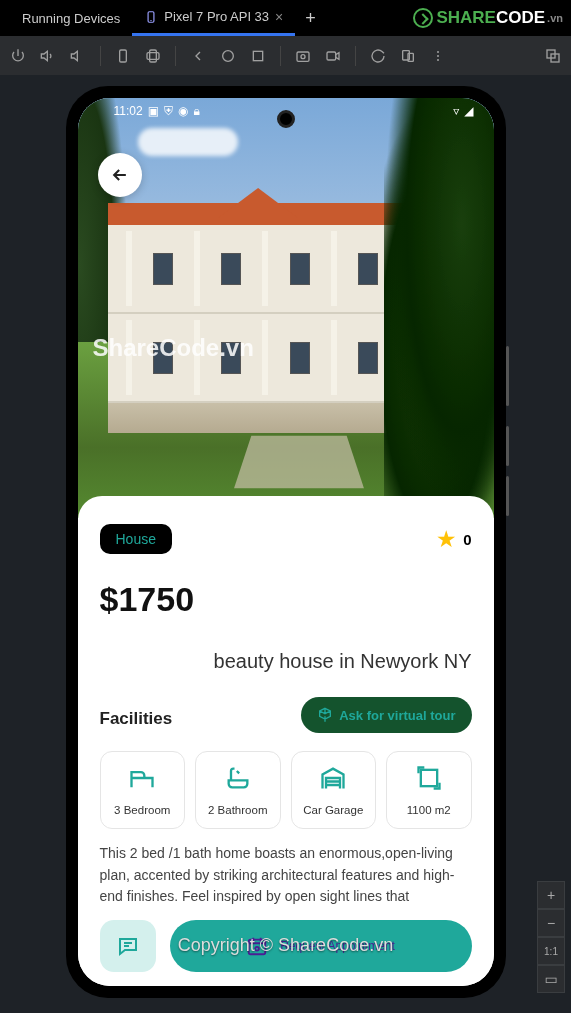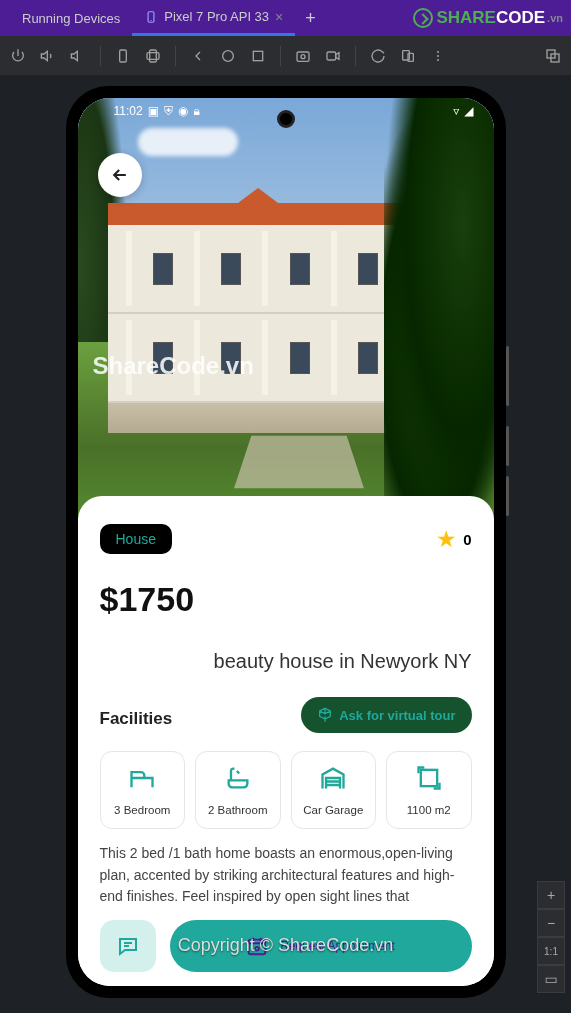--- a/index.html
+++ b/index.html
@@ -1,19 +1,19 @@
 <!DOCTYPE html>
 <html><head>
 <meta charset="utf-8">
 <style>
 * { box-sizing: border-box; margin: 0; padding: 0; }
 body { background: #1e2227; font-family: -apple-system, BlinkMacSystemFont, 'Segoe UI', sans-serif; width: 571px; height: 1013px; overflow: hidden; position: relative; }
 
 
-.ide-top { display: flex; align-items: center; height: 36px; background: #4c1d95; padding: 0 10px; }
+.ide-top { display: flex; align-items: center; height: 36px; background: #000000; padding: 0 10px; }
 .tab-label { color: #ccc; font-size: 13px; padding: 8px 12px; }
 .tab { display: flex; align-items: center; color: #ccc; font-size: 13px; padding: 8px 12px; border-bottom: 3px solid #3574f0; gap: 6px; }
 .tab-close { color: #888; font-size: 14px; }
 .tab-plus { color: #ccc; font-size: 18px; margin-left: 10px; cursor: pointer; }
 .phone-ico { width: 14px; height: 14px; }
 
 
 .ide-toolbar { display: flex; align-items: center; height: 40px; background: #2b2d30; padding: 0 10px; gap: 14px; border-bottom: 1px solid #1e2227; }
 .ide-toolbar svg, .ide-toolbar span.ico { width: 16px; height: 16px; color: #a0a0a0; }
 .ide-toolbar .sep { width: 1px; height: 20px; background: #444; }
@@ -53,21 +53,21 @@
 
 
 .statusbar { position:absolute; top:6px; left:16px; right:0; display:flex; justify-content:space-between; padding:0 20px; color:#fff; font-size:12px; font-weight:500; z-index:5;}
 .statusbar .left, .statusbar .right { display:flex; align-items:center; gap:5px;}
 .punch { position:absolute; top:12px; left:50%; transform:translateX(-50%); width:18px; height:18px; background:#000; border:3px solid #222; border-radius:50%; z-index:10;}
 
 
 .back-btn { position:absolute; top:55px; left:20px; width:44px; height:44px; background:#fff; border-radius:50%; display:flex; align-items:center; justify-content:center; box-shadow:0 2px 8px rgba(0,0,0,0.2); z-index:5;}
 
 
-.wm { position:absolute; top:254px; left:15px; color:#fff; font-size:24px; font-weight:600; opacity:.85; z-index:4;}
+.wm { position:absolute; top:236px; left:15px; color:#fff; font-size:24px; font-weight:600; opacity:.85; z-index:4;}
 
 
 .sheet { background:#fff; border-radius:24px 24px 0 0; margin-top:-22px; position:relative; padding:28px 22px 80px;}
 .row { display:flex; justify-content:space-between; align-items:center;}
 .pill { background:#000000; color:#1fa89b; padding:7px 16px; border-radius:10px; font-size:14px; font-weight:400;}
 .rating { display:flex; align-items:center; gap:8px; font-weight:600; font-size:15px;}
 .star { color:#ffc107; font-size:20px;}
 .price { font-size:34px; font-weight:700; margin-top:26px; color:#111;}
 .title { font-size:20px; color:#333; margin-top:31px;text-align:right;}
 .section-h { font-size:17px; font-weight:600; margin-top:24px; color:#222;}

